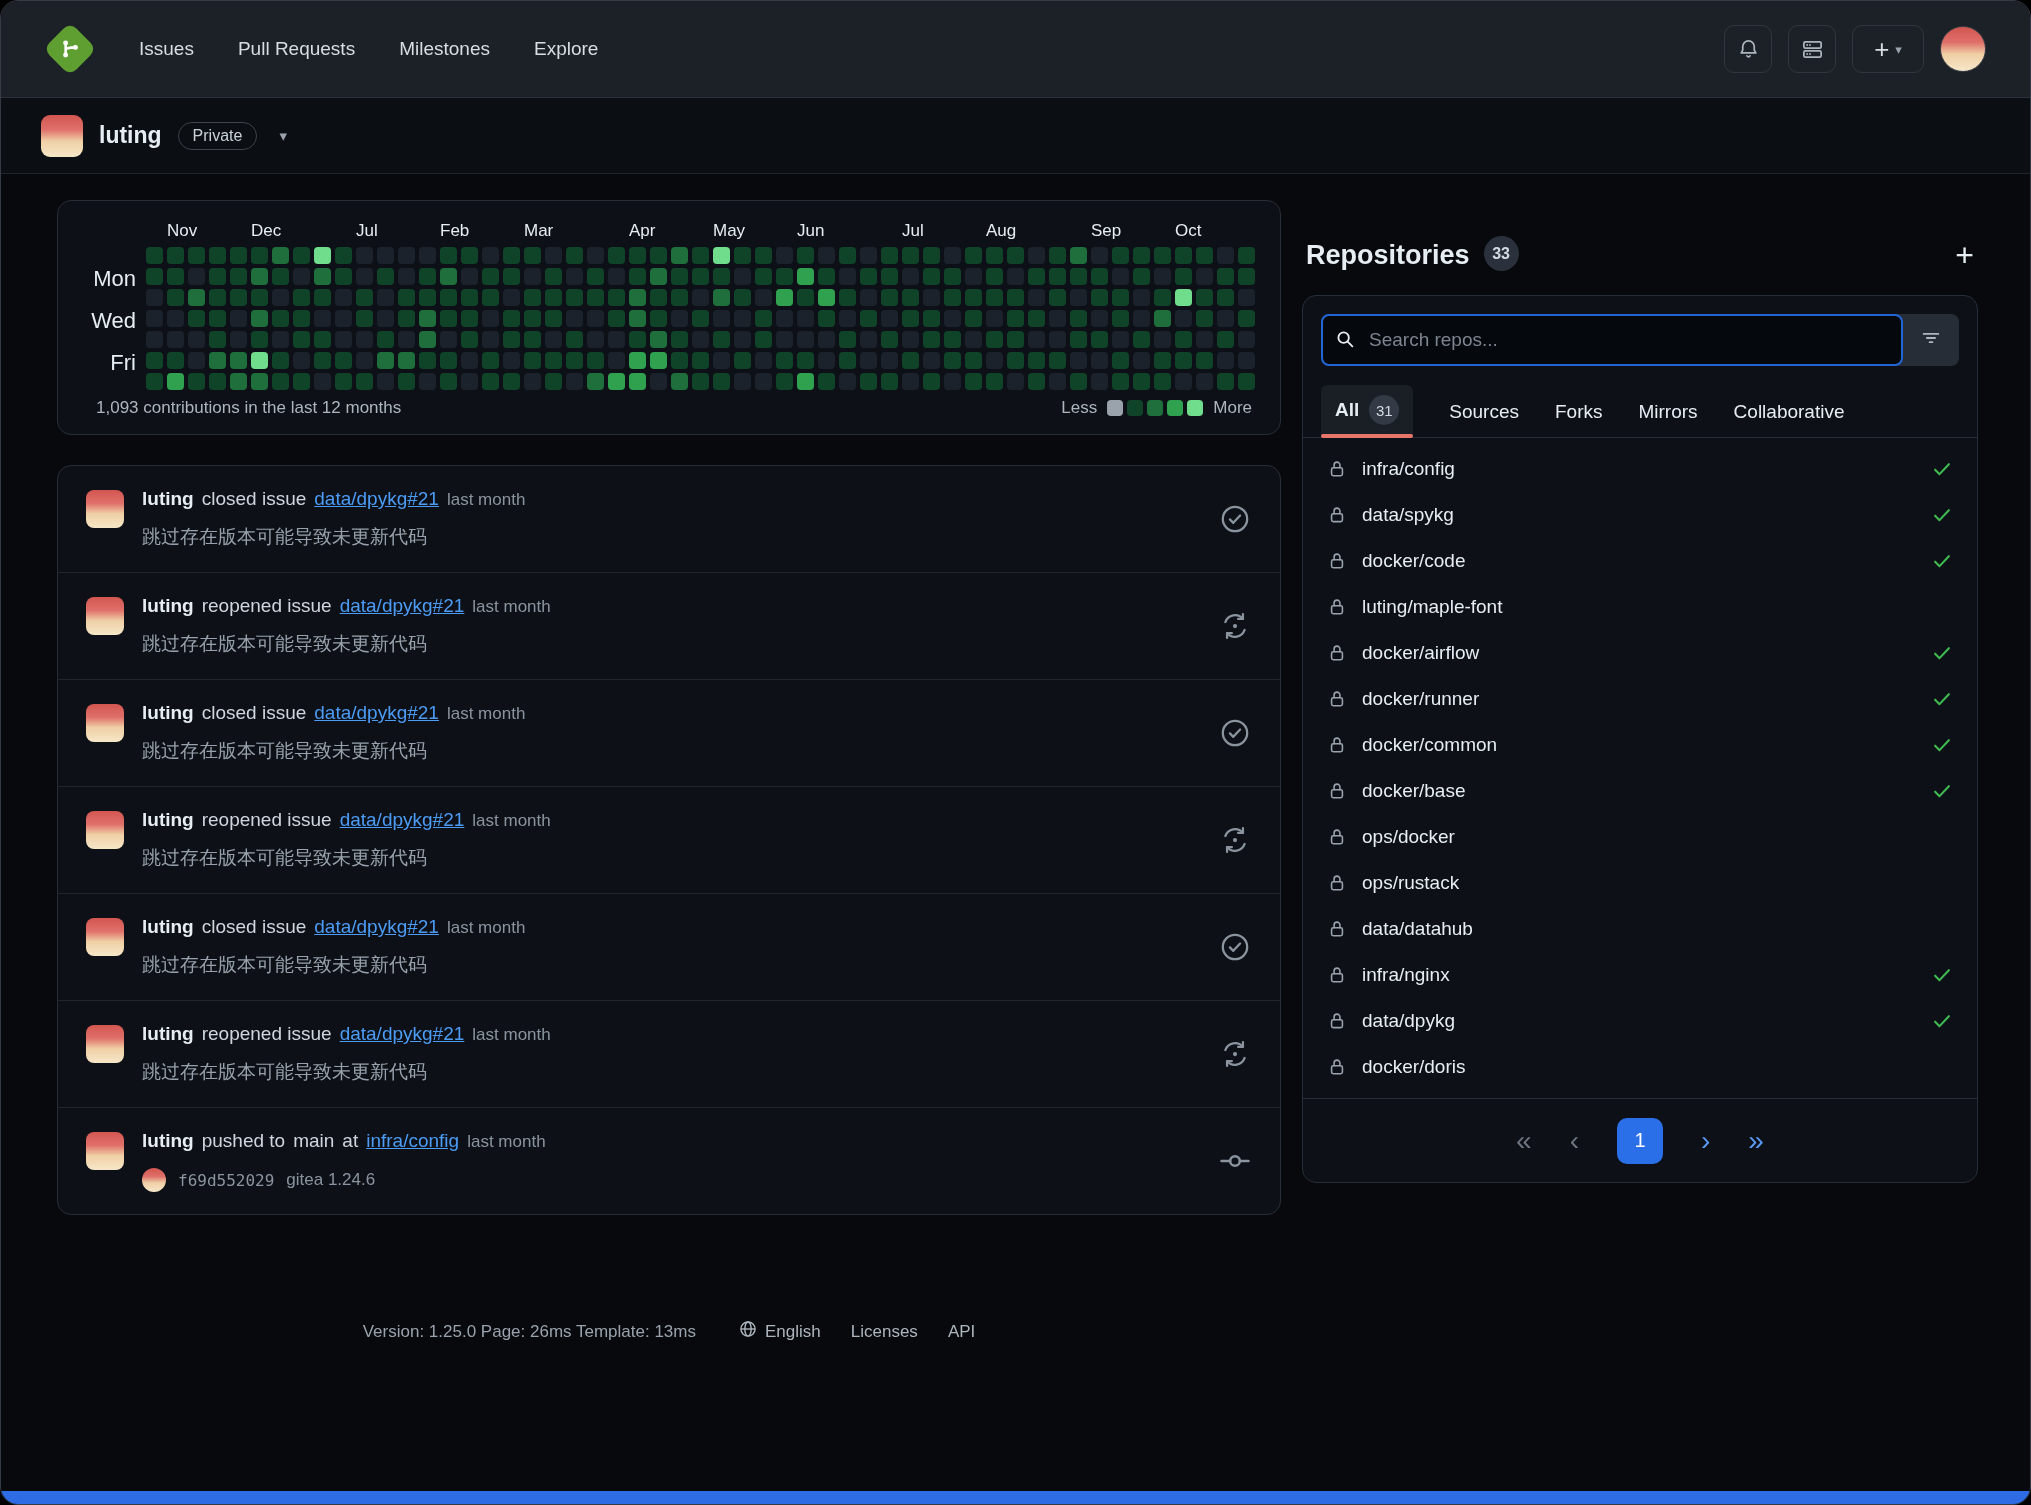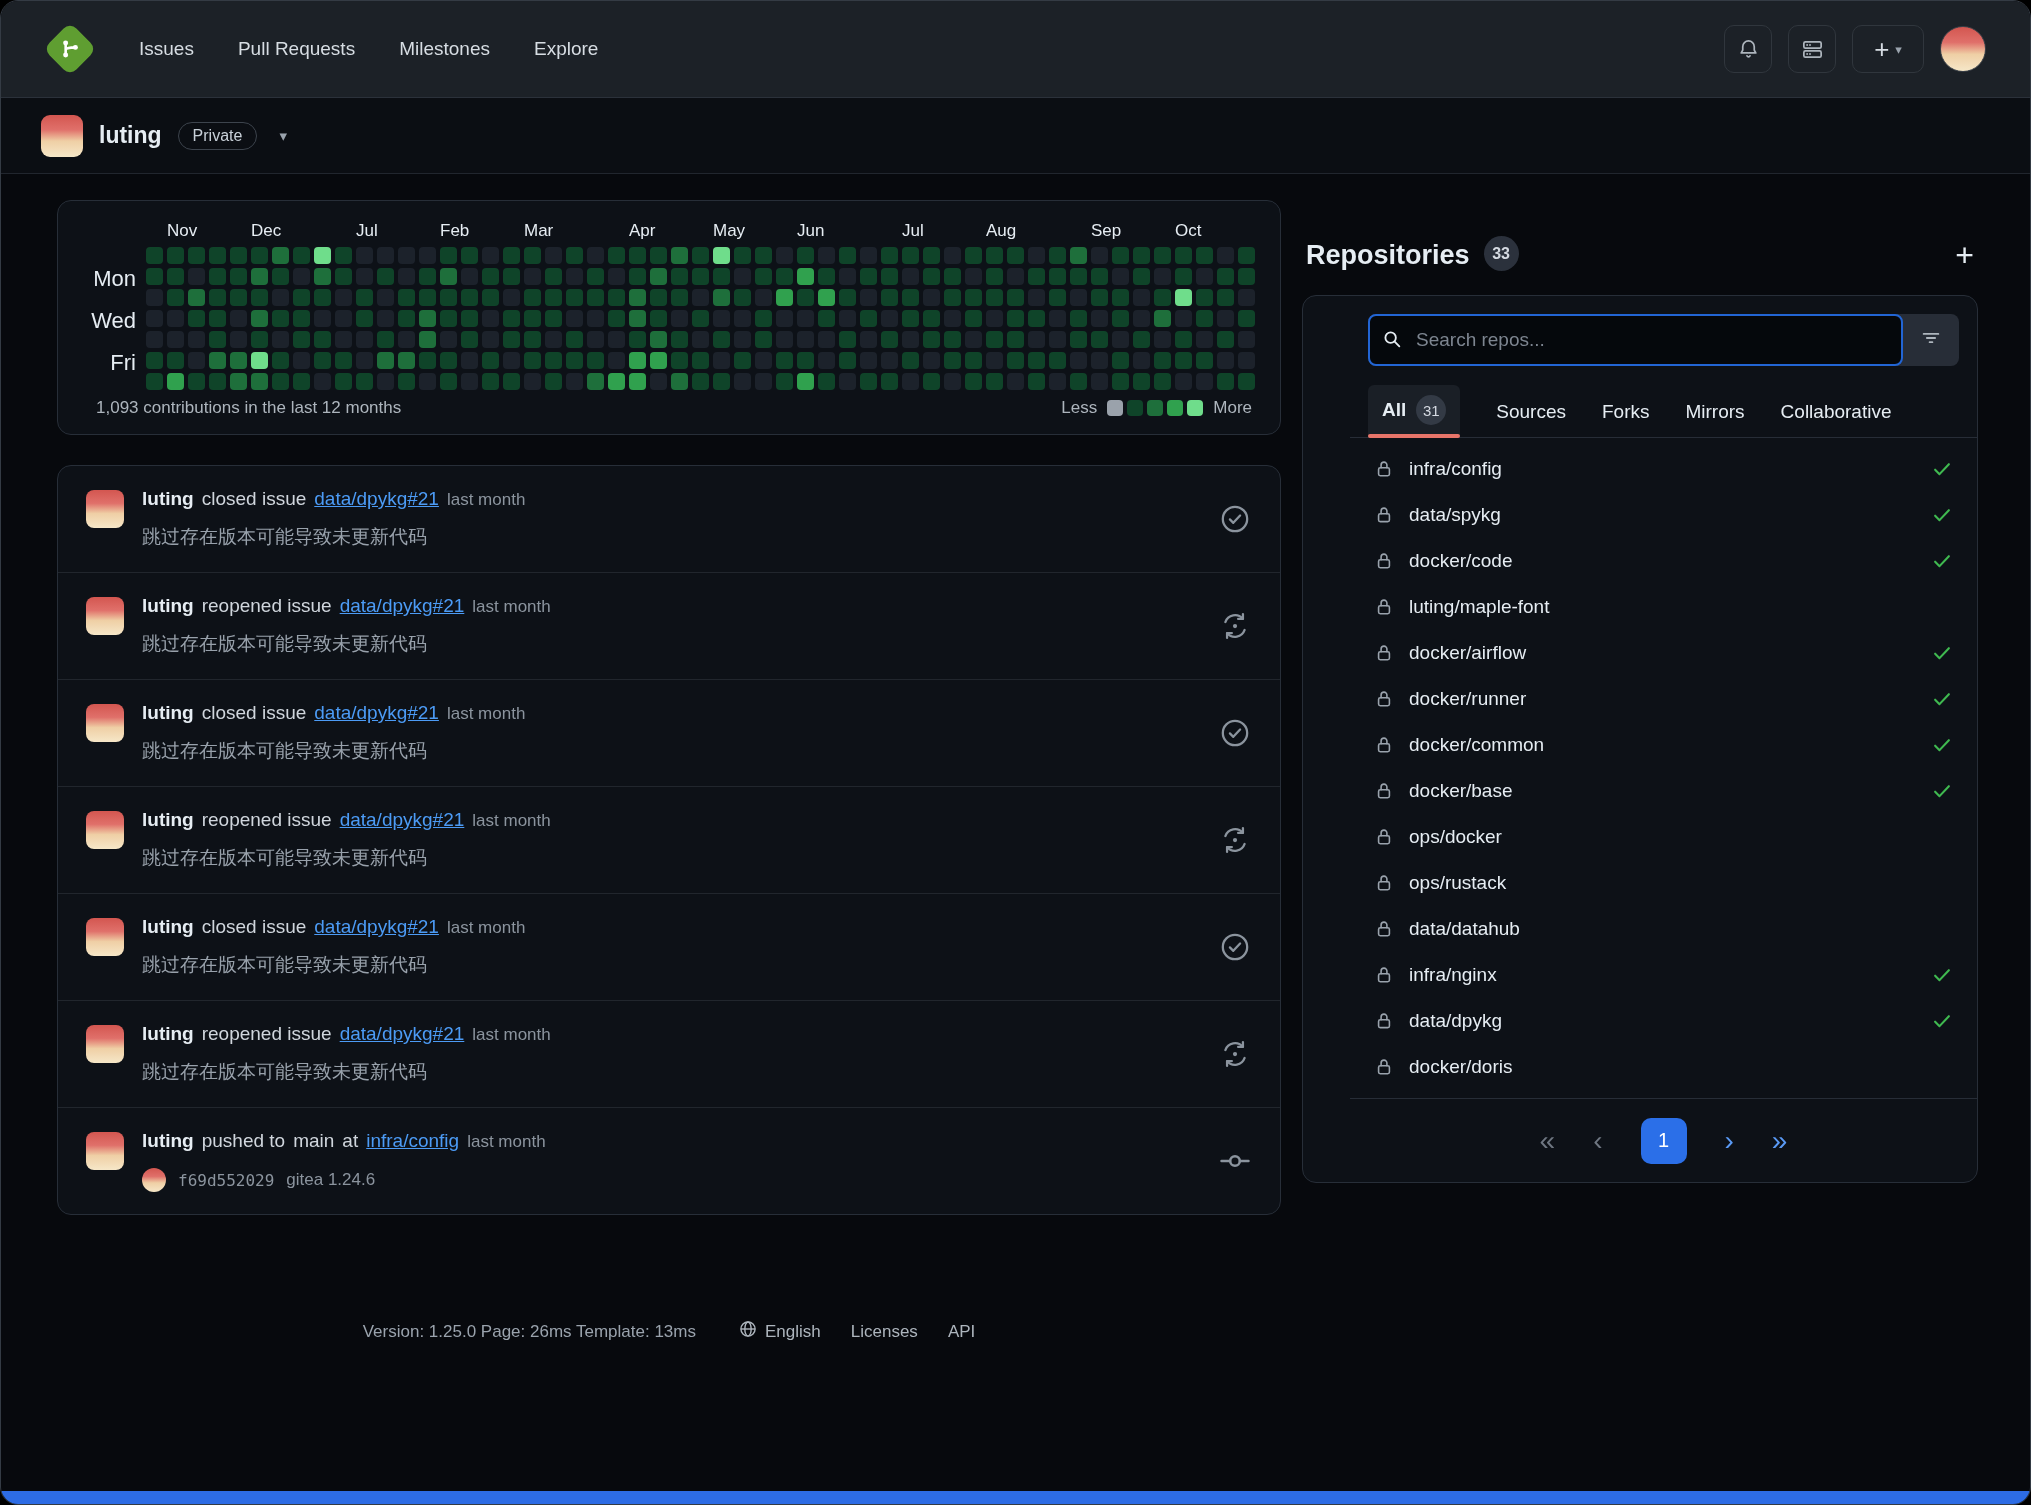--- a/index.html
+++ b/index.html
@@ -84,21 +84,21 @@
   
   .seg-tabs { display:flex; background:#242a33; border-radius:12px; height:64px; overflow:hidden; }
   .seg-tab { flex:1; display:flex; align-items:center; justify-content:center; font-size:20px;
     color:#c9d1d9; cursor:pointer; }
   .seg-tab.active { background:#05070b; border:1px solid #2d333d; border-radius:12px; color:#fff; font-weight:bold; }
   .repo-head { display:flex; align-items:flex-end; margin:36px 4px 24px 4px; gap:14px; }
   .repo-title { font-size:27px; font-weight:bold; }
   .count-badge { background:#2b313c; color:#d5dae2; border-radius:50%; min-width:35px; height:35px;
     display:inline-flex; align-items:center; justify-content:center; font-size:16px; font-weight:bold; }
   .add-repo { margin-left:auto; font-size:32px; color:#e6edf3; cursor:pointer; line-height:1; font-weight:300; }
-  .repo-card { overflow:hidden;padding-left:47px; }
+  .repo-card { overflow:hidden; }
   .search-row { padding:18px; }
   .search-group { display:flex; background:#272d37; border-radius:8px; height:52px; }
   .search-input-wrap { flex:1; position:relative; }
   .search-input {
     width:100%; height:52px; background:#05080c; border:2px solid #2265d4; border-radius:8px;
     color:#e6edf3; font-size:19px; padding:0 14px 0 46px; outline:none; font-family:"Liberation Sans",sans-serif;
   }
   .search-input::placeholder { color:#7d8590; }
   .search-icon { position:absolute; left:13px; top:14px; color:#e6edf3; pointer-events:none; }
   .filter-btn { width:56px; display:flex; align-items:center; justify-content:center; color:#adb5bd; cursor:pointer; }

